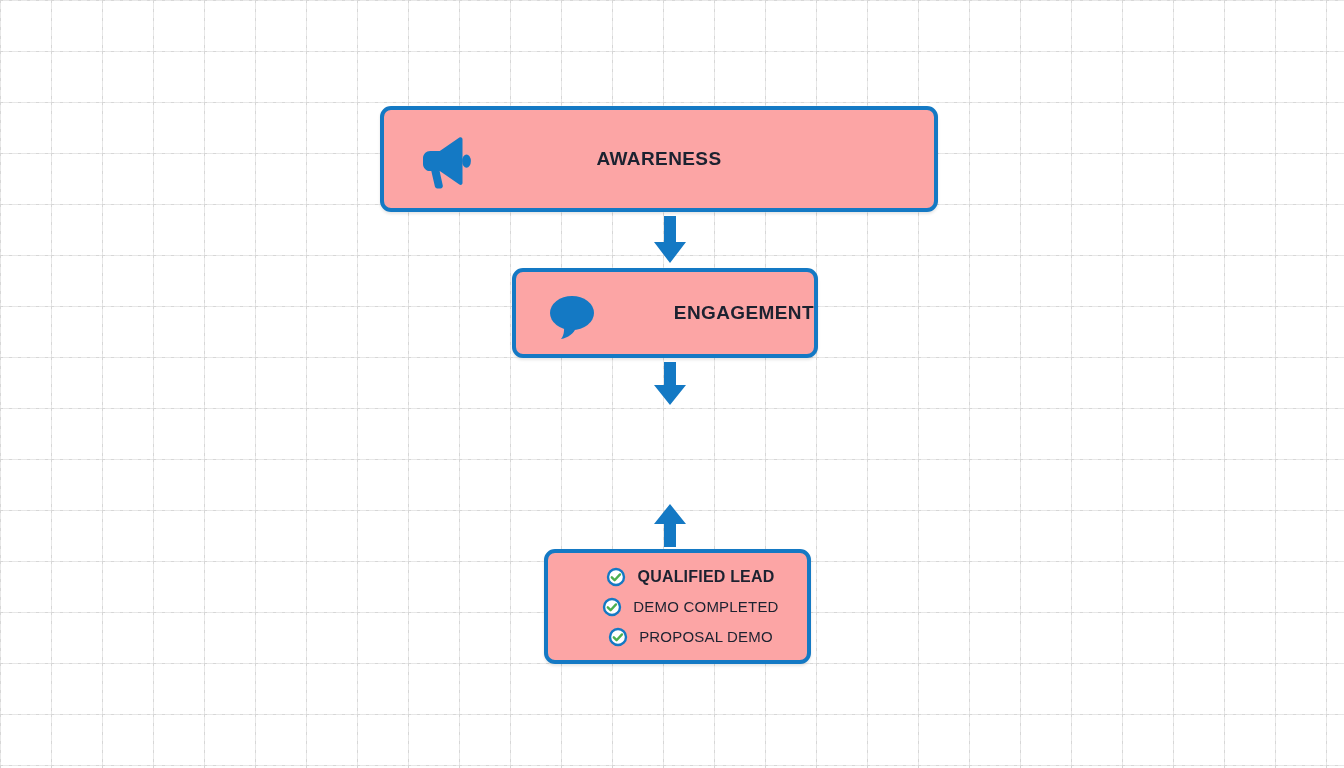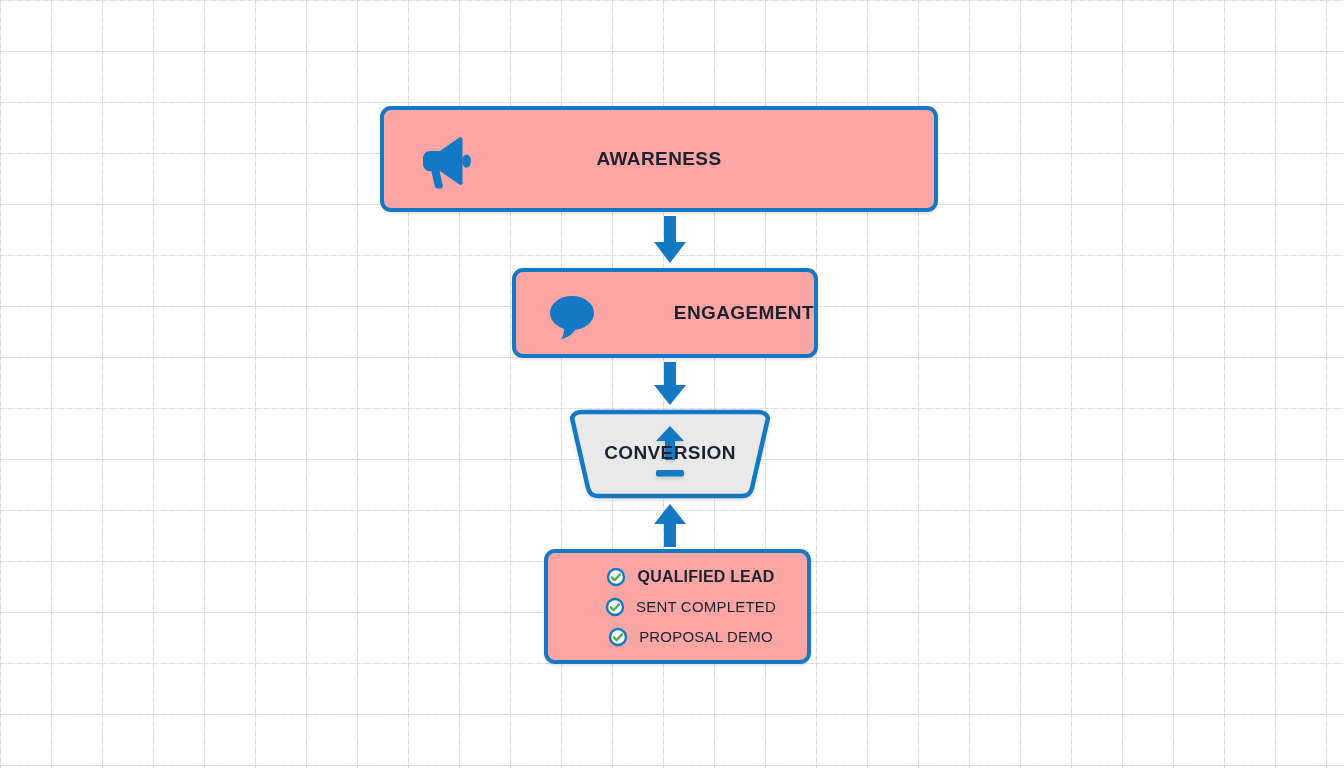--- a/index.html
+++ b/index.html
@@ -117,32 +117,20 @@
     </span>
     <span class="node-label">ENGAGEMENT</span>
   </div>
 
   <span class="arrow" id="arrow-2">
     <svg viewBox="0 0 38 44" width="38" height="44" aria-hidden="true">
       <path fill="#1479c4" d="M13 0h12v23h10L19 43 3 23h10z"></path>
     </svg>
   </span>
 
-  <div class="node" id="node-conversion">
-    <svg viewBox="0 0 220 92" width="220" height="92" aria-hidden="true">
-      <path d="M12 10 Q14 4 22 4 H198 Q206 4 208 10 L192 80 Q190 88 182 88 H38 Q30 88 28 80 Z" fill="#e9e9e9" stroke="#1479c4" stroke-width="4.5" stroke-linejoin="round"></path>
-    </svg>
-    <span id="icon-upload">
-      <svg viewBox="0 0 40 62" width="40" height="62" aria-hidden="true">
-        <path fill="#1479c4" d="M15 36V17H6L20 2l14 15h-9v19z"></path>
-        <rect x="6" y="46" width="28" height="6.5" rx="2" fill="#1479c4"></rect>
-      </svg>
-    </span>
-    <span class="node-label">CONVERSION</span>
-  </div>
 
   <span class="arrow" id="arrow-3">
     <svg viewBox="0 0 38 44" width="38" height="44" aria-hidden="true">
       <path fill="#1479c4" d="M25 44H13V21H3L19 1l16 20H25z"></path>
     </svg>
   </span>
 
   <div class="node box" id="node-checklist">
 
     <div class="check-row">
@@ -155,21 +143,21 @@
       <span class="check-label bold">QUALIFIED LEAD</span>
     </div>
 
     <div class="check-row">
       <span class="check-icon">
         <svg viewBox="0 0 20 20" width="20" height="20" aria-hidden="true">
           <circle cx="10" cy="10" r="8" fill="#ffffff" stroke="#1479c4" stroke-width="2.4"></circle>
           <path d="M5.8 10.3l2.8 2.9 5.4-5.8" fill="none" stroke="#4caf50" stroke-width="2.4" stroke-linecap="round" stroke-linejoin="round"></path>
         </svg>
       </span>
-      <span class="check-label">SENT COMPLETED</span>
+      <span class="check-label">DEMO COMPLETED</span>
     </div>
 
     <div class="check-row">
       <span class="check-icon">
         <svg viewBox="0 0 20 20" width="20" height="20" aria-hidden="true">
           <circle cx="10" cy="10" r="8" fill="#ffffff" stroke="#1479c4" stroke-width="2.4"></circle>
           <path d="M5.8 10.3l2.8 2.9 5.4-5.8" fill="none" stroke="#4caf50" stroke-width="2.4" stroke-linecap="round" stroke-linejoin="round"></path>
         </svg>
       </span>
       <span class="check-label">PROPOSAL DEMO</span>

